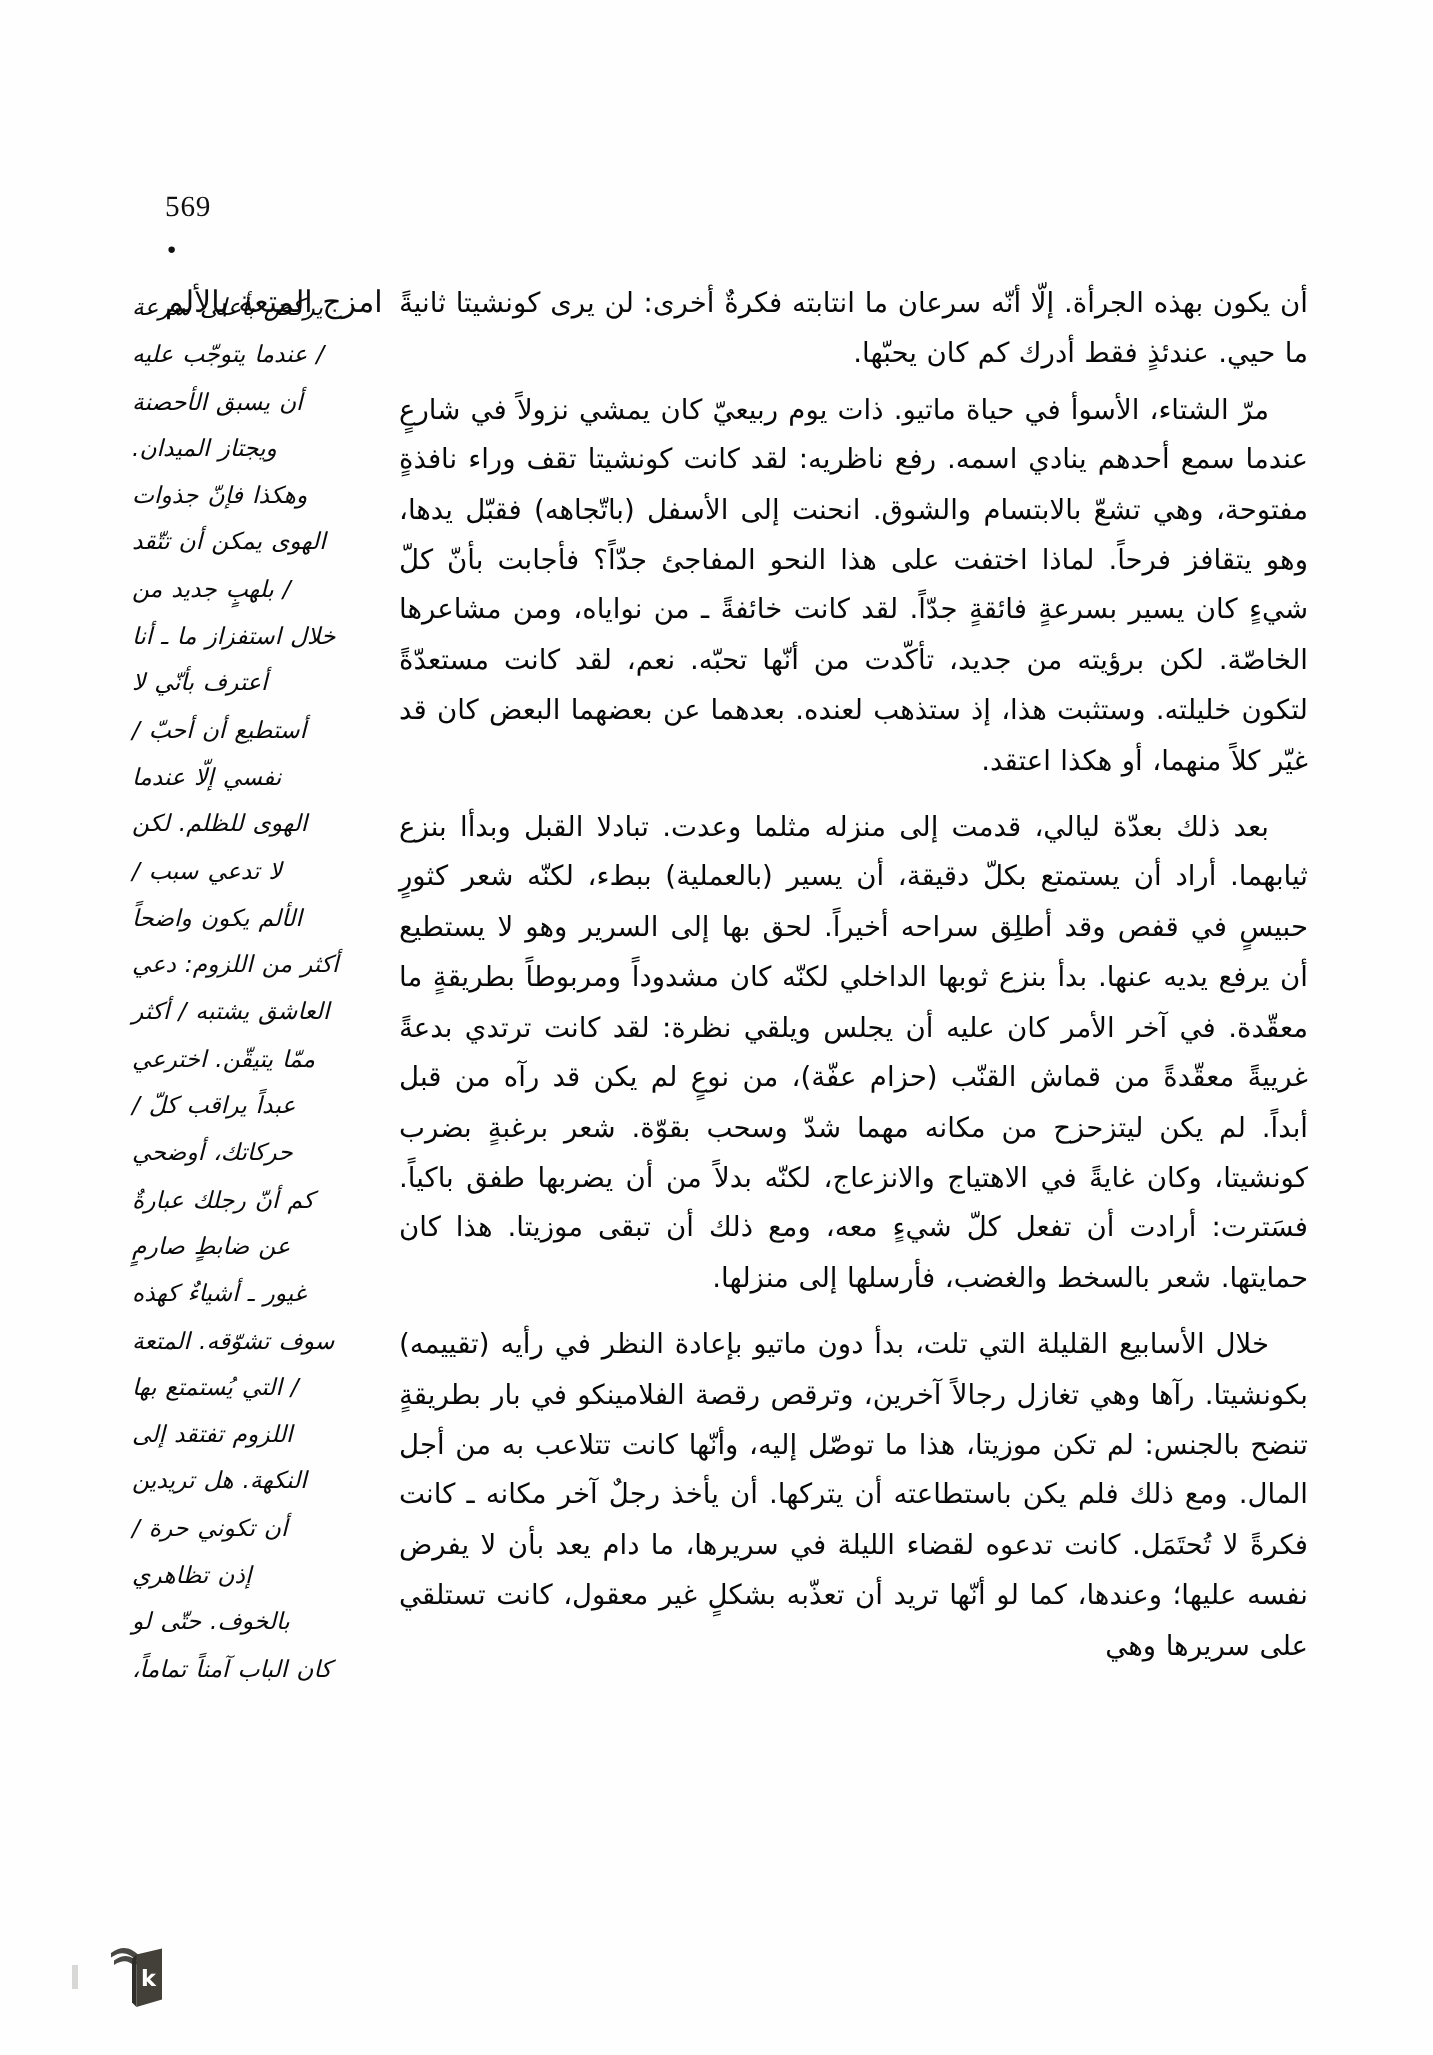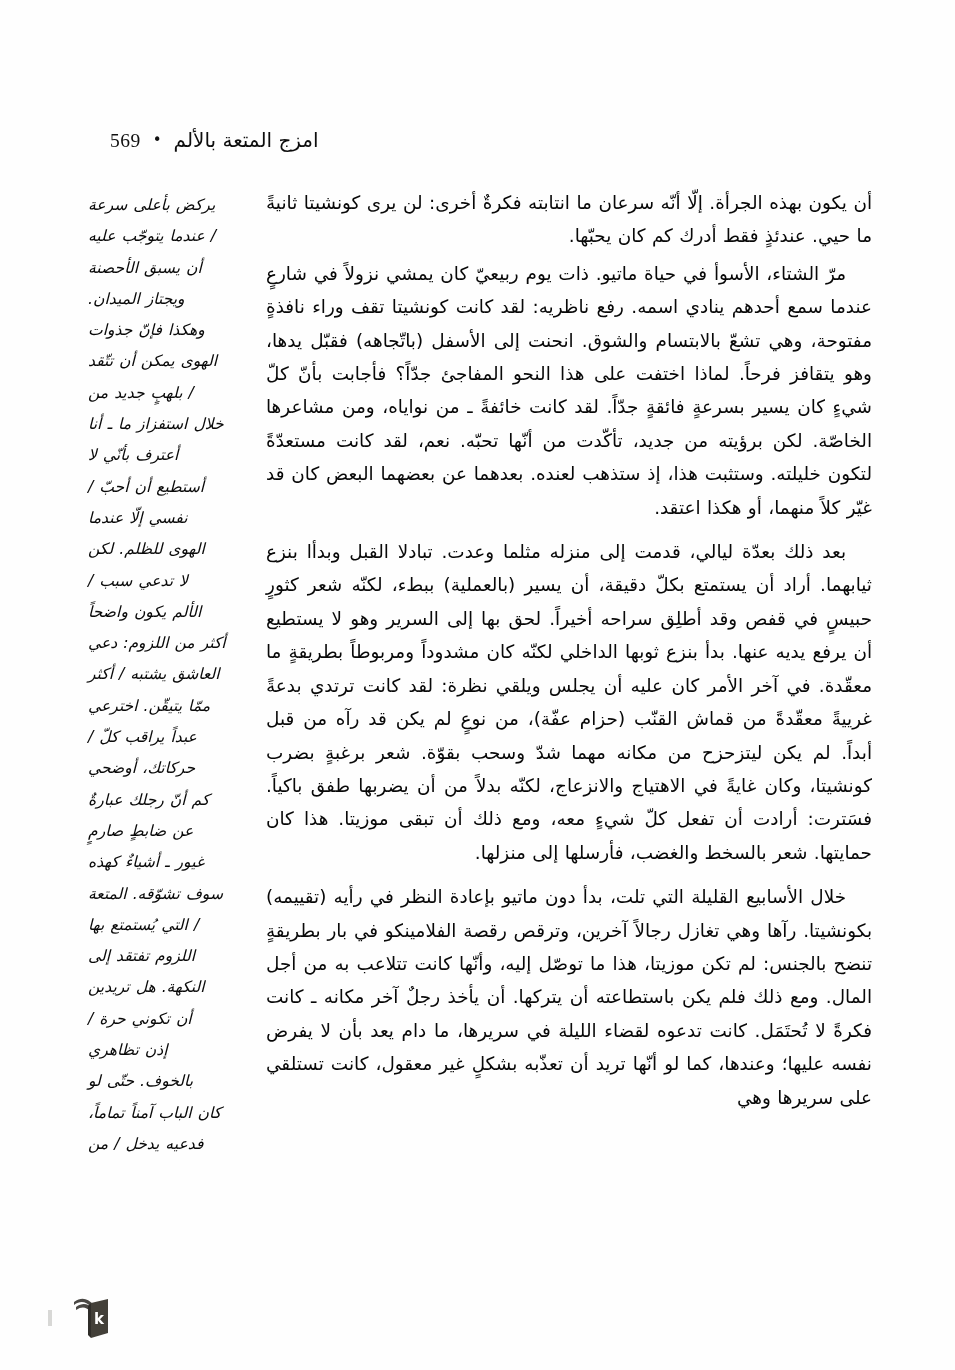--- a/index.html
+++ b/index.html
@@ -23,21 +23,21 @@
   }
 
   
   .runhead {
     position: absolute;
     top: 128px;
     left: 110px;
     width: 500px;
     height: 30px;
     display: flex;
-    flex-direction: row;
+    flex-direction: column;
     align-items: baseline;
     gap: 12px;
     direction: ltr;
   }
   .runhead .folio {
     font-family: "Liberation Serif", serif;
     font-size: 19.5px;
     letter-spacing: 0.5px;
     color: #101010;
   }
@@ -190,21 +190,20 @@
       <p>عن ضابطٍ صارمٍ</p>
       <p>غيور ـ أشياءٌ كهذه</p>
       <p>سوف تشوّقه. المتعة</p>
       <p>/ التي يُستمتع بها</p>
       <p>اللزوم تفتقد إلى</p>
       <p>النكهة. هل تريدين</p>
       <p>أن تكوني حرة /</p>
       <p>إذن تظاهري</p>
       <p>بالخوف. حتّى لو</p>
       <p>كان الباب آمناً تماماً،</p>
-      <p>فدعيه يدخل / من</p>
     </div>
 
   </div>
 
   <div class="watermark">
     <span class="wm-tick"></span>
     <span class="wm-logo">
       <svg width="52" height="52" viewBox="0 0 52 52" aria-hidden="true">
         <path d="M10 12 C18 6, 24 9, 29 14 L27 17 C22 12, 17 10, 10 15 Z" fill="#4a4844"></path>
         <path d="M12 17 C19 12, 24 14, 28 18 L26 21 C22 17, 18 16, 12 20 Z" fill="#4a4844"></path>

